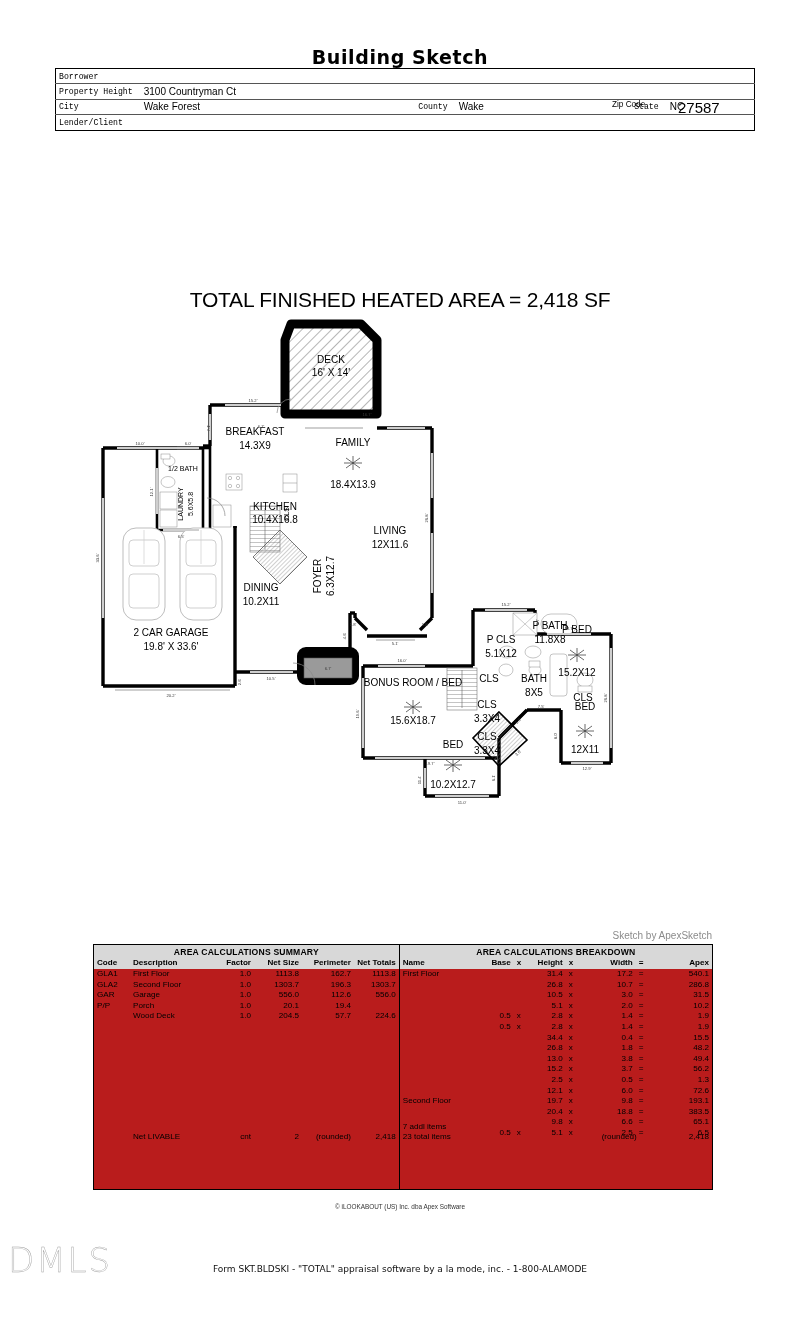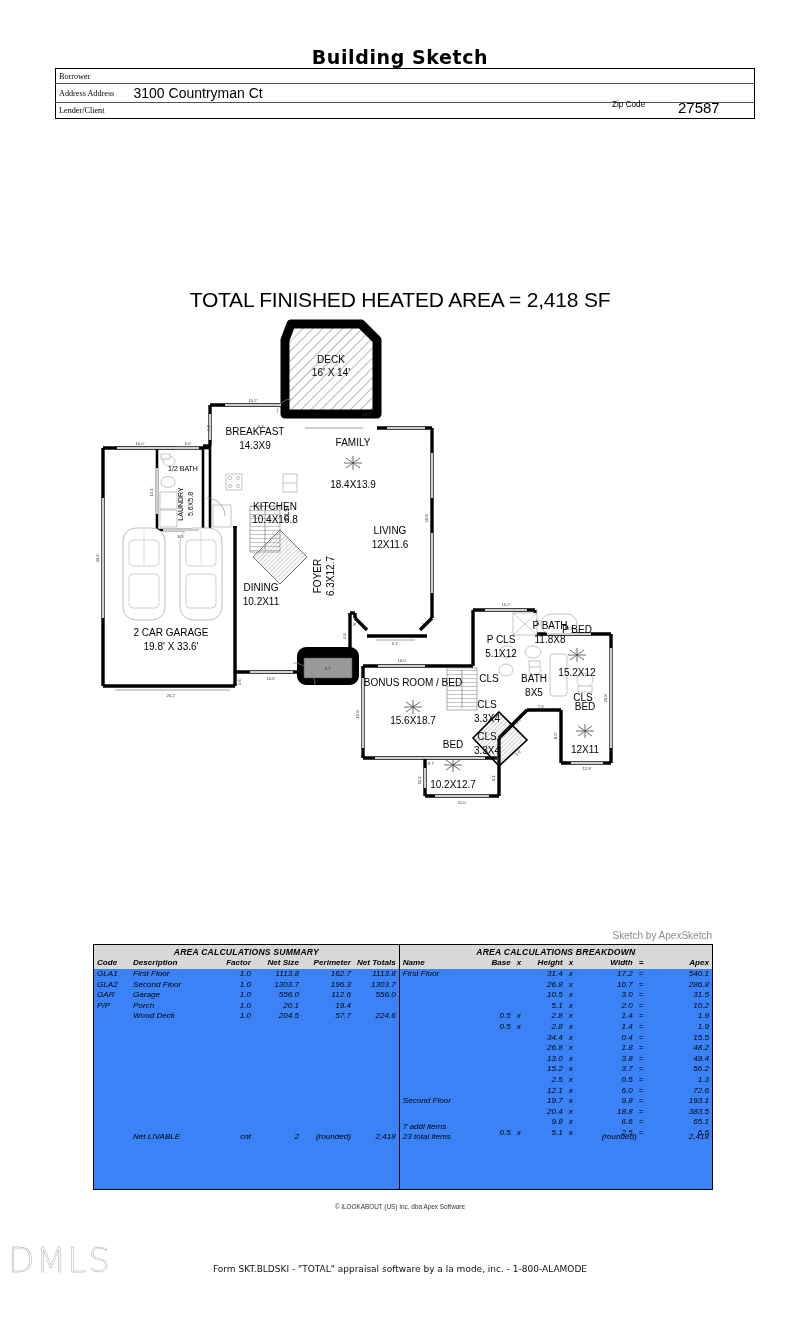--- a/index.html
+++ b/index.html
@@ -37,22 +37,22 @@
   #header-table td {
     border-top: 0.7px solid #555;
     border-bottom: 0.7px solid #555;
     padding: 1px 3px;
     height: 15.4px;
     vertical-align: middle;
     white-space: nowrap;
   }
   #header-table tr:first-child td { border-top: none; }
   #header-table tr:last-child td { border-bottom: none; }
-  .hlabel { font-size: 8.2px; color: #000; font-family: Liberation Serif, serif; }
-  .hval { font-size: 14px; padding-left: 8px !important; }
+  .hlabel { font-size: 8.2px; color: #000; font-family: Liberation Mono, monospace; }
+  .hval { font-size: 10px; padding-left: 8px !important; }
 
   
   #sketch-title {
     position: absolute;
     top: 288px; left: 0; width: 800px;
     text-align: center;
     font-size: 21px;
     letter-spacing: -0.2px;
     font-family: "Liberation Sans", sans-serif;
   }
@@ -72,22 +72,21 @@
     color: #8b8b8b;
   }
 
   
   #tables-wrap {
     position: absolute;
     top: 944px; left: 93px;
     width: 620px; height: 246px;
     border: 1.5px solid #000;
     display: flex;
-    background: #3b82f6;
-    font-style: italic;
+    background: #b91c1c;
   }
   .tblcol { height: 100%; position: relative; }
   #summary-col { width: 306px; border-right: 1.5px solid #000; }
   #breakdown-col { width: 312.5px; }
 
   .tbl-heading {
     text-align: center;
     font-weight: bold;
     font-size: 8.6px;
     letter-spacing: 0.2px;
@@ -159,22 +158,30 @@
 
 <div id="doc-title">Building Sketch</div>
 
 <table id="header-table">
   <tbody>
       <tr>
     <td class="hlabel" style="width:70px">Borrower</td>
     <td class="hval" colspan="5"></td>
   </tr>
   <tr>
-    <td class="hlabel">Address Address</td>
+    <td class="hlabel">Property Height</td>
     <td class="hval" colspan="5">3100 Countryman Ct</td>
+  </tr>
+  <tr>
+    <td class="hlabel">City</td>
+    <td class="hval" style="width:270px">Wake Forest</td>
+    <td class="hlabel ta-r" style="width:45px">County</td>
+    <td class="hval" style="width:175px">Wake</td>
+    <td class="hlabel ta-r" style="width:36px">State</td>
+    <td class="hval">NC</td>
   </tr>
   <tr>
     <td class="hlabel">Lender/Client</td>
     <td class="hval" colspan="5"></td>
   </tr>
 </tbody>
   </table>
 
 <div style="position:absolute; top:100px; left:612px; font-size:8.2px;">Zip Code</div>
 <div style="position:absolute; top:99px; left:678px; font-size:15px;">27587</div>

